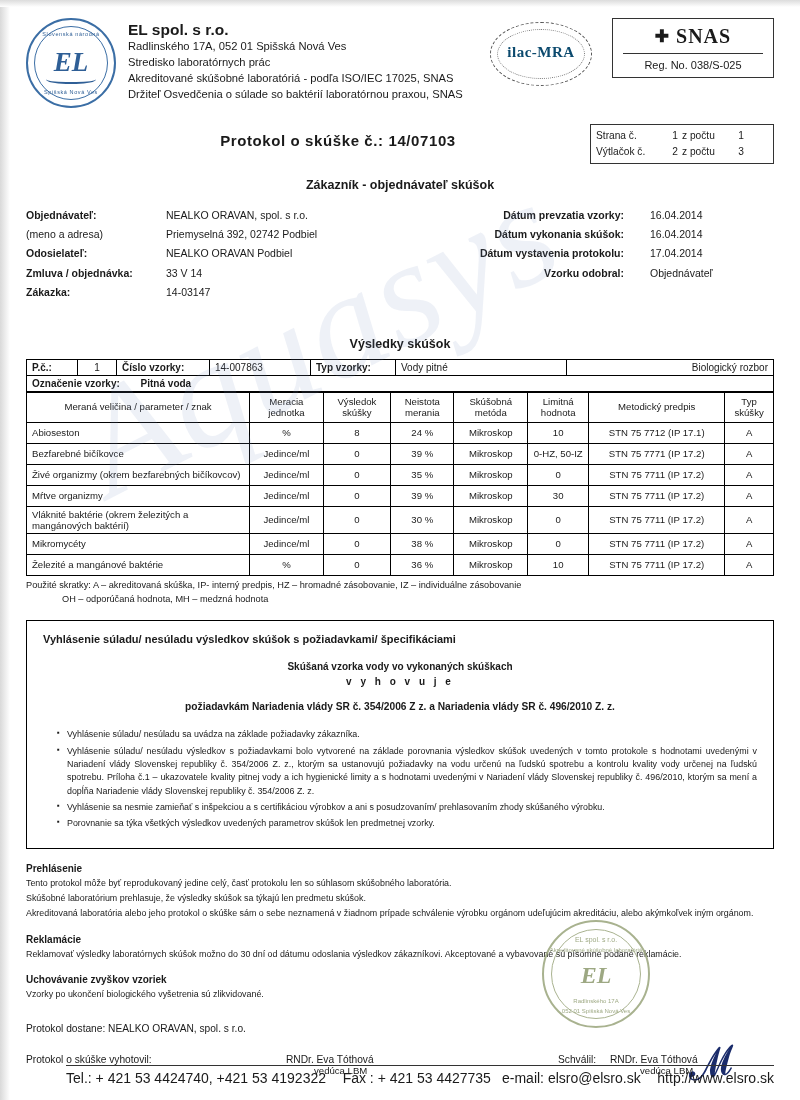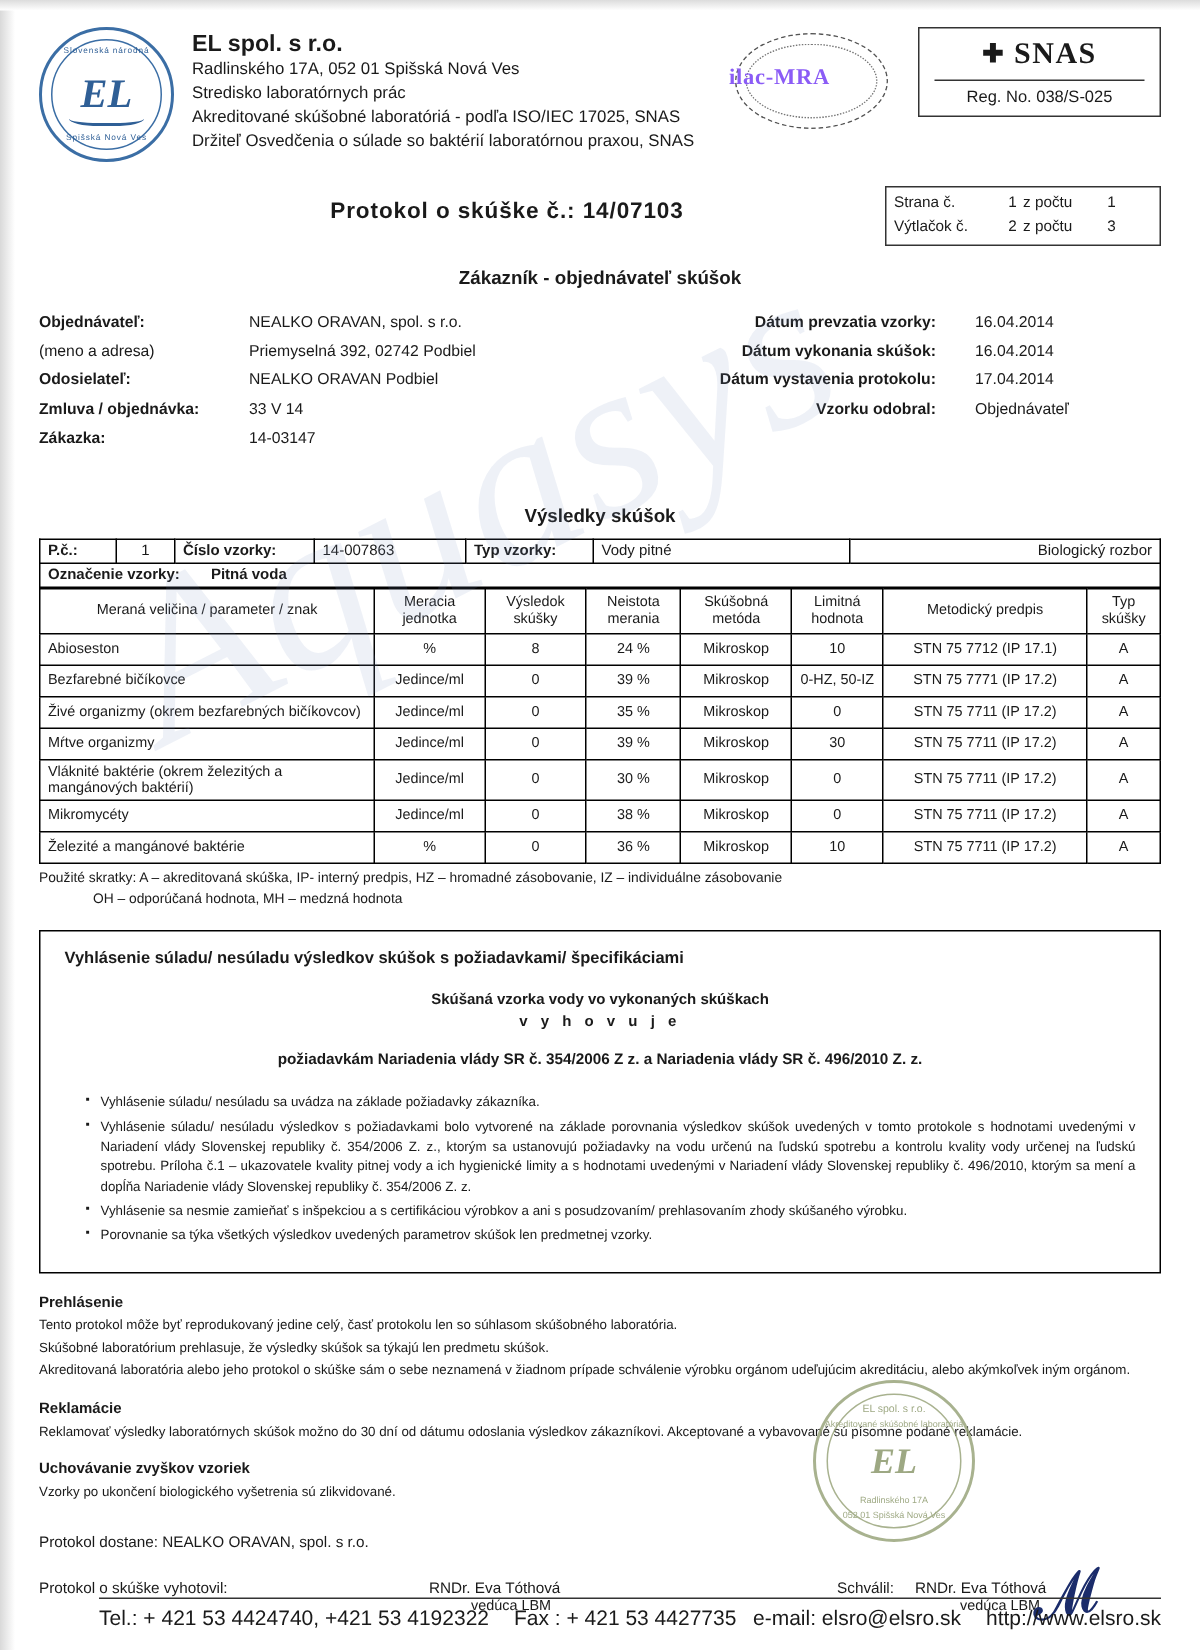--- a/index.html
+++ b/index.html
@@ -125,25 +125,26 @@
   .ilac .oval2 {
     position: absolute;
     left: 11px; top: 11px;
     width: 86px; height: 48px;
     border: 1px dotted #777;
     border-radius: 50%;
   }
   .ilac .txt {
     position: absolute;
     left: 0; right: 0; top: 26px;
+    text-align: center;
     font-family: "Liberation Serif", serif;
     font-weight: bold;
     font-size: 15px;
     letter-spacing: .5px;
-    color: #8b5cf6;
+    color: #0c4a6e;
   }
   .snas-box {
     flex: 0 0 auto;
     width: 152px;
     border: 1px solid #333;
     padding: 6px 4px 6px 4px;
     text-align: center;
   }
   .snas-title {
     font-family: "Liberation Serif", serif;

